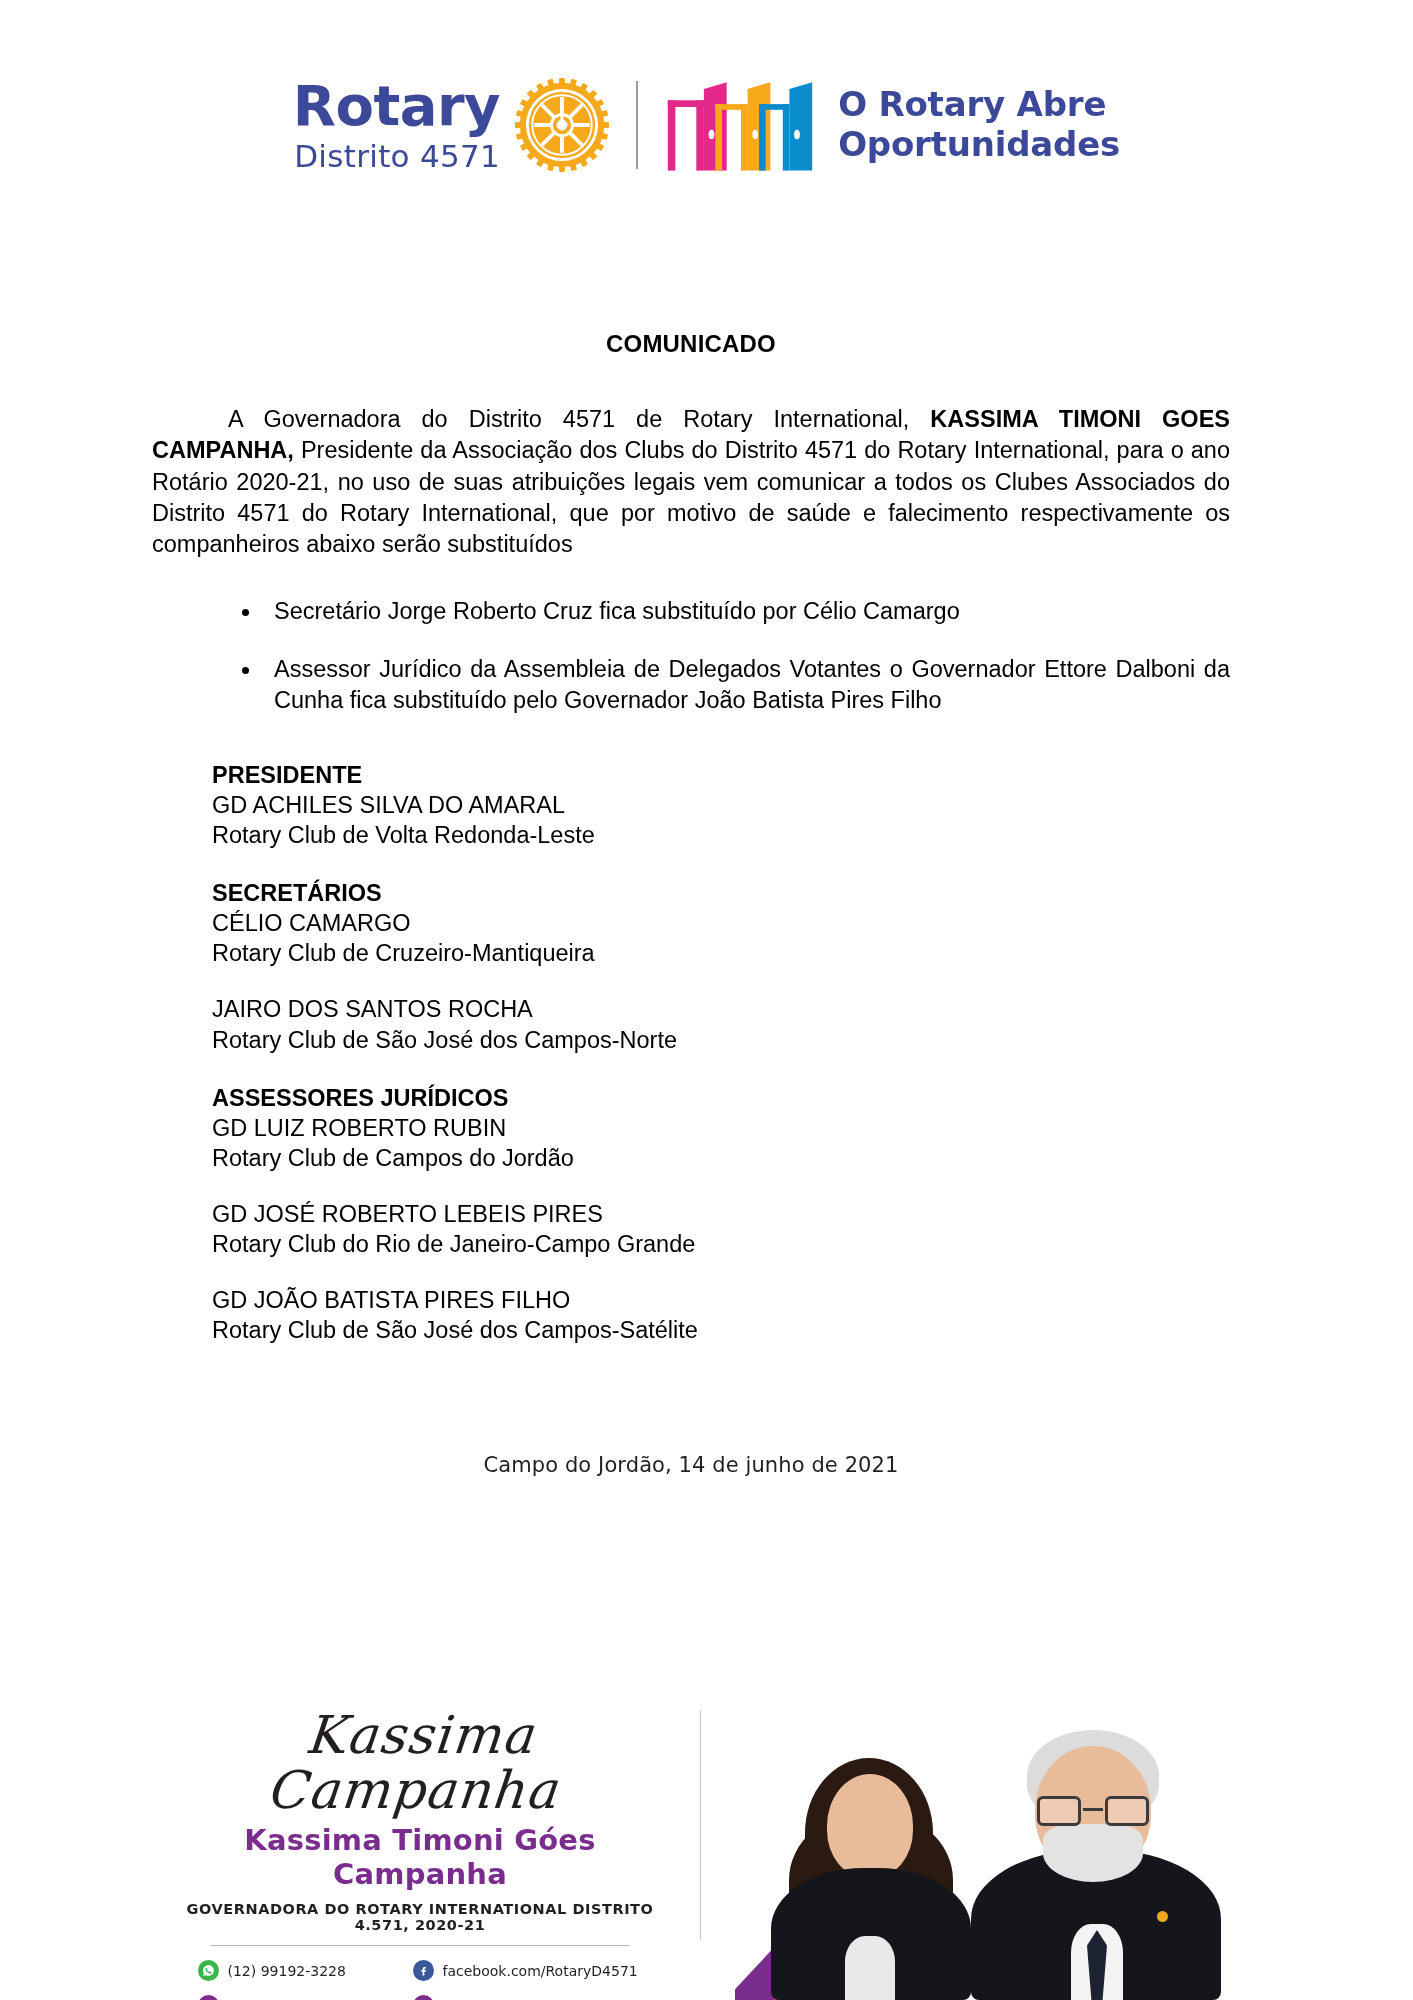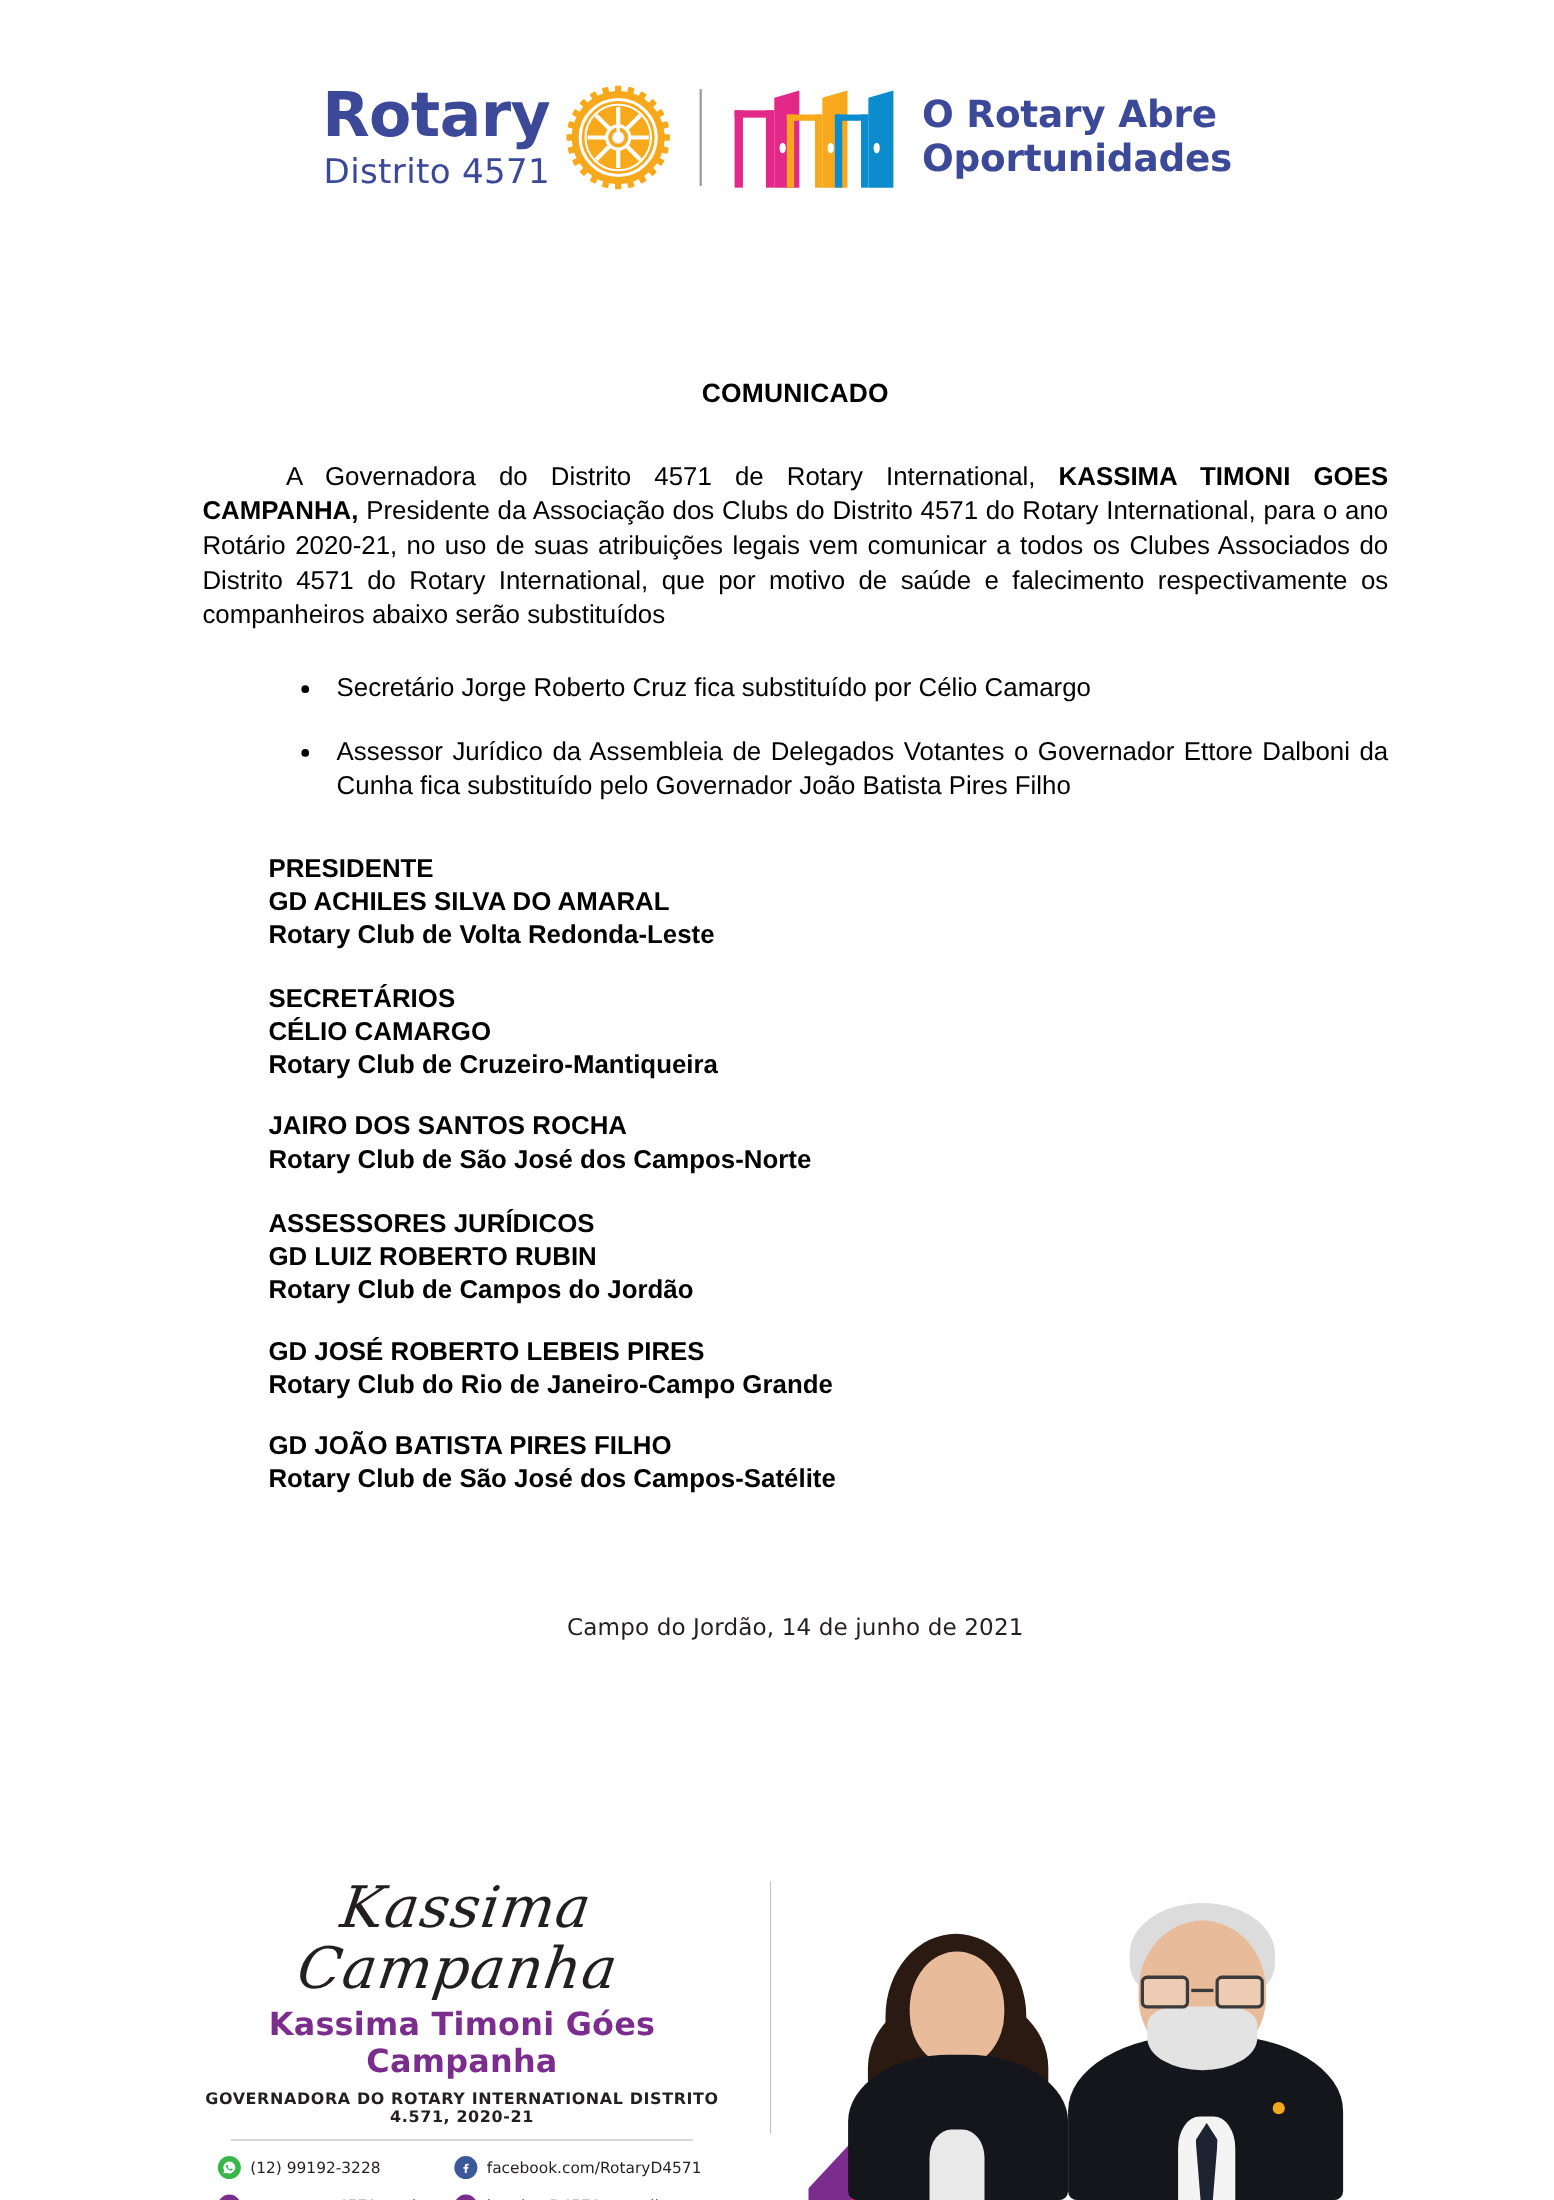--- a/index.html
+++ b/index.html
@@ -90,23 +90,22 @@
     font-weight: bold;
     color: #3b4998;
     line-height: 1.17;
     letter-spacing: -0.2px;
   }
 
   
   .doc {
     position: absolute;
     top: 330px;
-    left: 184px;
+    left: 152px;
     width: 1078px;
-    margin-top: 14px;
   }
 
   .doc-title {
     text-align: center;
     font-size: 24px;
     font-weight: bold;
     color: #000;
     letter-spacing: 0.2px;
     margin-bottom: 46px;
   }
@@ -156,21 +155,21 @@
     margin-left: 60px;
   }
   .roster-group { margin-bottom: 28px; }
   .roster-group:last-child { margin-bottom: 0; }
   .roster-heading {
     font-size: 23.5px;
     font-weight: bold;
     color: #000;
     line-height: 1.28;
   }
-  .roster-entry { margin-top: 0; font-weight: bold; }
+  .roster-entry { margin-top: 0; }
   .roster-entry + .roster-entry { margin-top: 26px; }
   .roster-name {
     font-size: 23.5px;
     color: #000;
     line-height: 1.28;
   }
   .roster-club {
     font-size: 23.5px;
     color: #000;
     line-height: 1.28;

